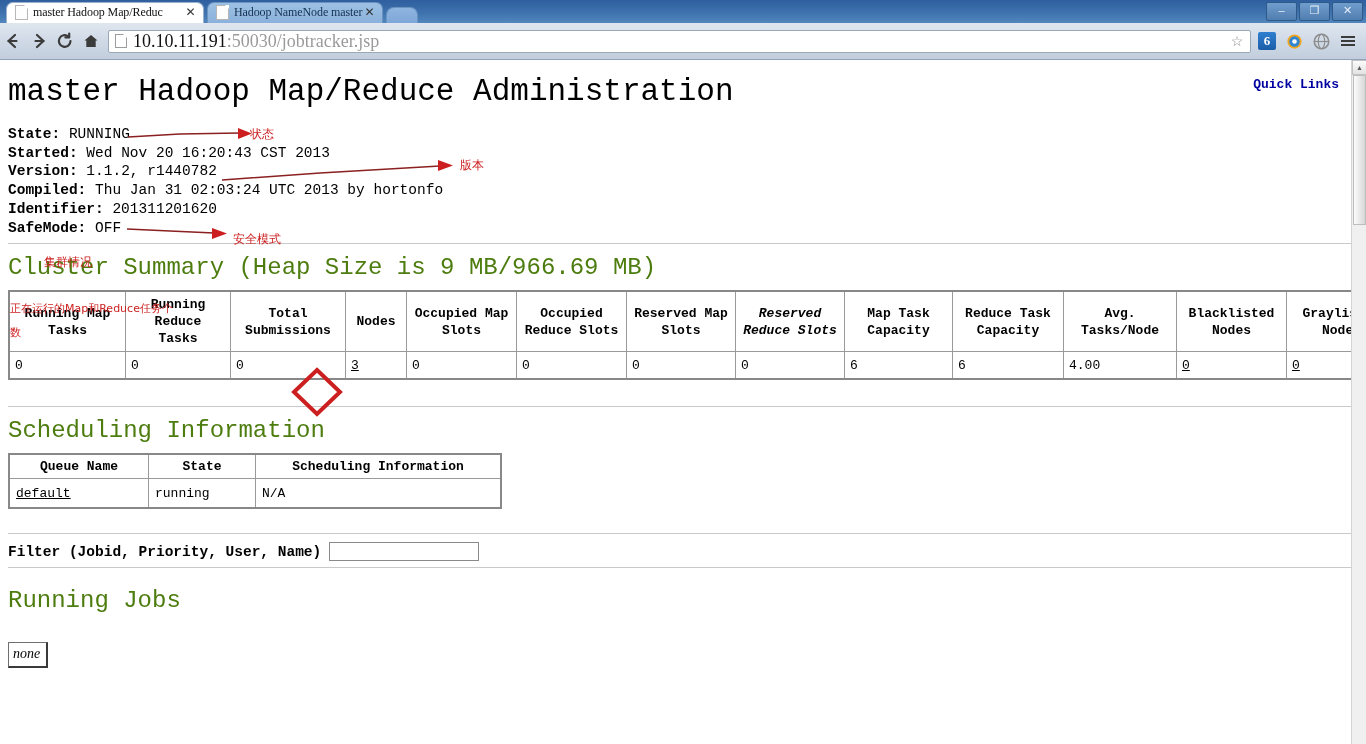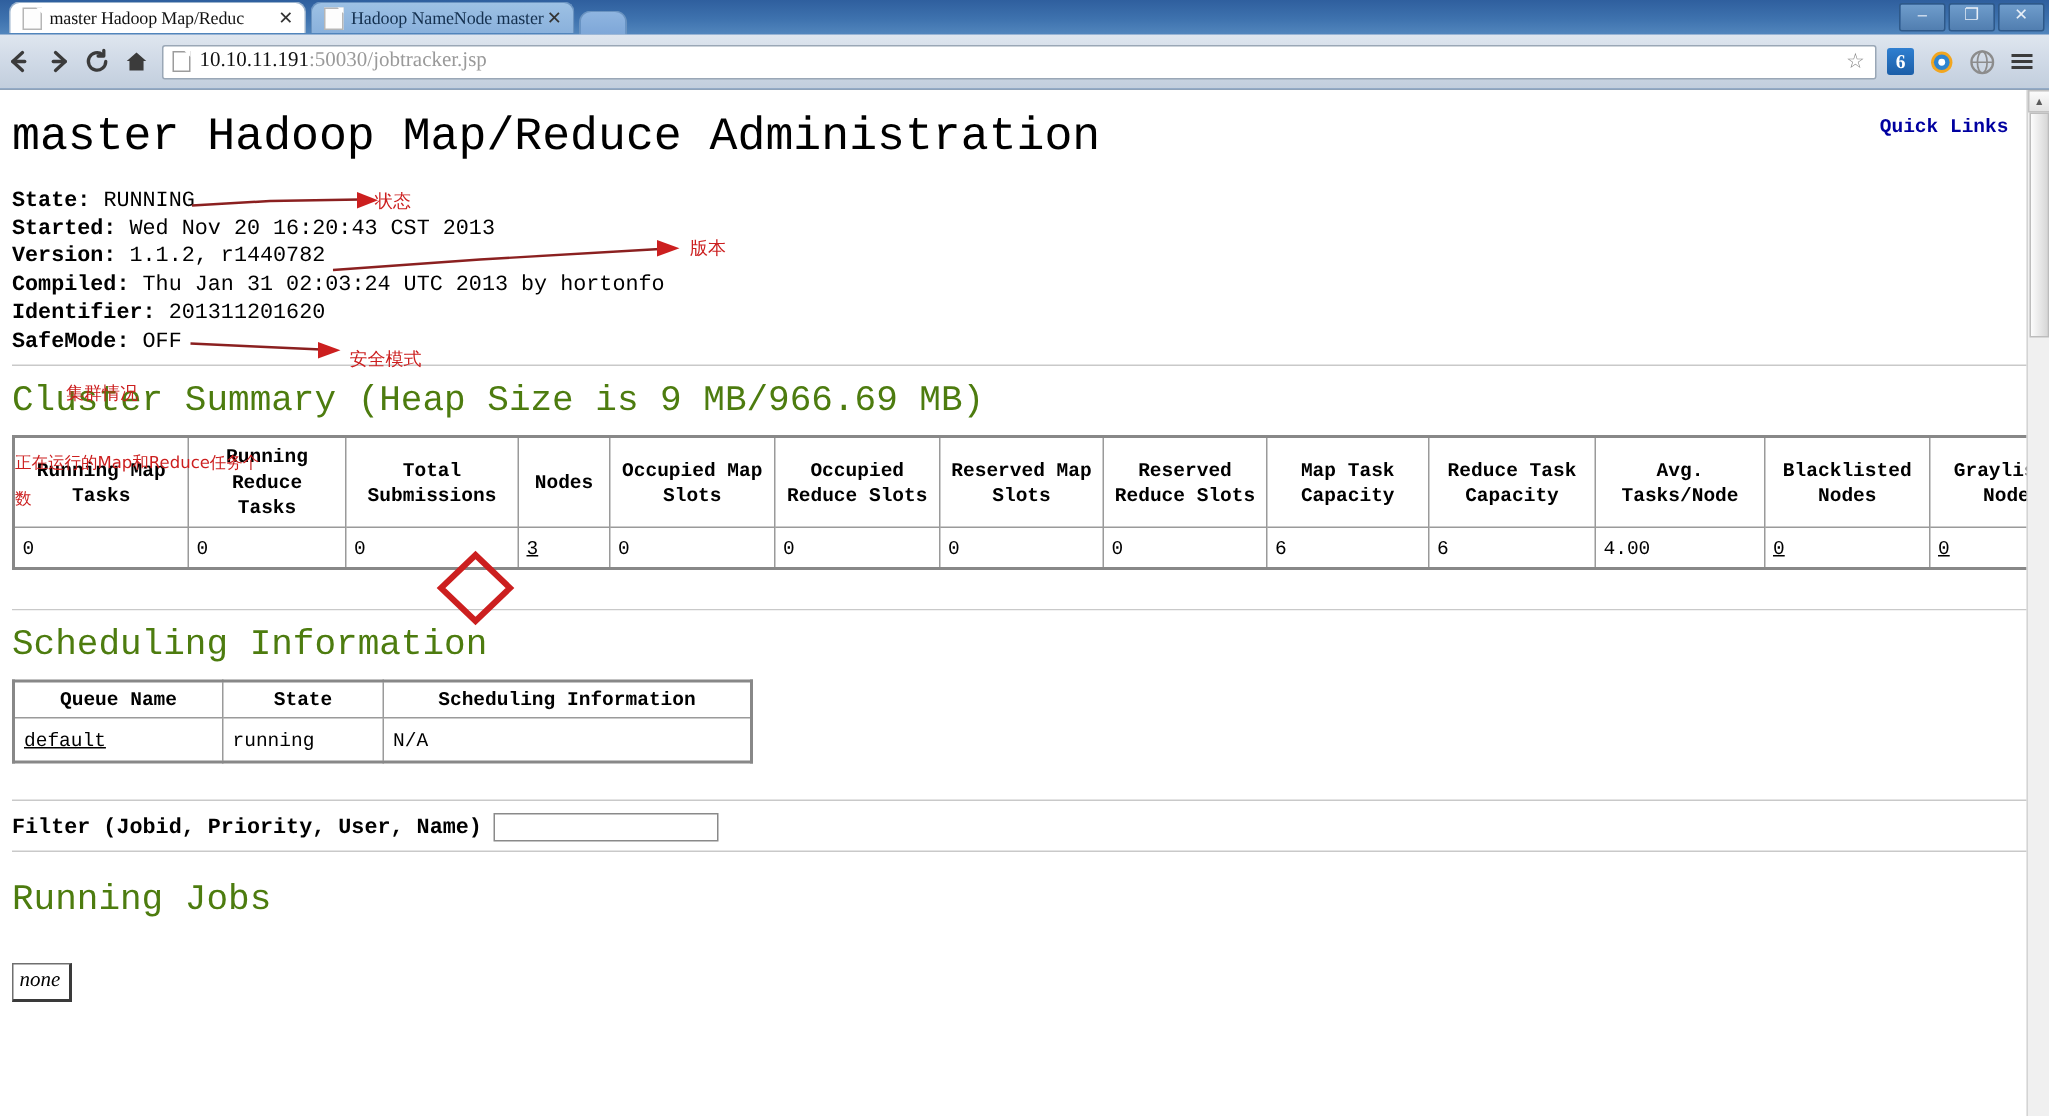--- a/index.html
+++ b/index.html
@@ -29,21 +29,21 @@
     left: 0; top: 0;
     width: 1366px;
     height: 23px;
     background: linear-gradient(to bottom, #2f5f9e 0%, #3e72ae 55%, #5286bd 100%);
   }
   .tabstrip {
     position: absolute;
     left: 6px; top: 1px;
     height: 22px;
     display: flex;
-    align-items: flex-start;
+    align-items: center;
   }
   .tab {
     height: 21px;
     display: flex;
     align-items: center;
     padding: 0 6px 0 8px;
     border-top-left-radius: 7px;
     border-top-right-radius: 7px;
     font-family: "Liberation Serif", serif;
     font-size: 12px;
@@ -171,21 +171,21 @@
   .url-favicon::after {
     content: "";
     position: absolute;
     right: -1px; top: -1px;
     border-width: 0 4px 4px 0;
     border-style: solid;
     border-color: transparent #ffffff transparent transparent;
   }
   .url-text {
     font-family: "Liberation Serif", serif;
-    font-size: 14px;
+    font-size: 18px;
     color: #9a9a9a;
     white-space: nowrap;
   }
   .url-text .host { color: #111111; }
   .star-btn {
     position: absolute;
     right: 4px; top: 2px;
     width: 18px; height: 18px;
     font-size: 14px;
     color: #8a8a8a;
@@ -494,21 +494,21 @@
     <table class="hadoop" id="cluster-table">
       <thead>
         <tr id="cluster-head">
             <th style="width: 103px;">Running Map Tasks</th>
             <th style="width: 92px;">Running Reduce Tasks</th>
             <th style="width: 102px;">Total Submissions</th>
             <th style="width: 48px; text-align: center;">Nodes</th>
             <th style="width: 97px;">Occupied Map Slots</th>
             <th style="width: 97px;">Occupied Reduce Slots</th>
             <th style="width: 96px;">Reserved Map Slots</th>
-            <th style="width: 96px;">Reserved Reduce Slots</th>
+            <th style="width: 96px; font-style: italic;">Reserved Reduce Slots</th>
             <th style="width: 95px;">Map Task Capacity</th>
             <th style="width: 98px;">Reduce Task Capacity</th>
             <th style="width: 100px;">Avg. Tasks/Node</th>
             <th style="width: 97px;">Blacklisted Nodes</th>
             <th style="width: 97px;">Graylisted Nodes</th>
           </tr>
       </thead>
       <tbody>
         <tr id="cluster-body">
             <td>0</td>

